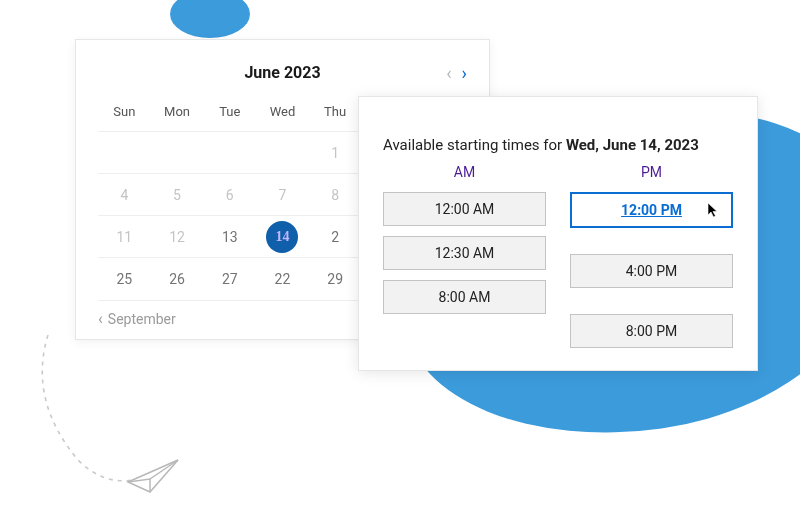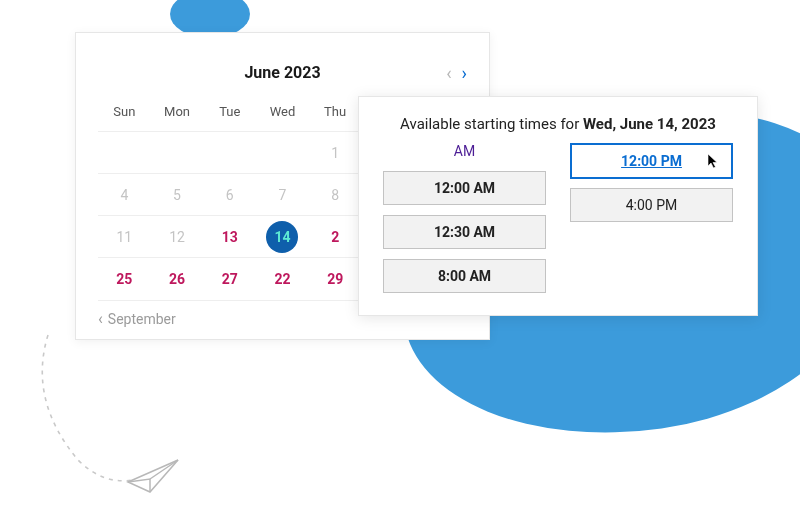--- a/index.html
+++ b/index.html
@@ -34,27 +34,27 @@
     }
     .paper-trail {
       position: absolute;
       left: 28px;
       top: 330px;
       z-index: 0;
     }
     .calendar {
       position: absolute;
       left: 75px;
-      top: 32px;
+      top: 39px;
       width: 415px;
       background: #fff;
       border: 1px solid #e6e6e6;
       box-shadow: 0 2px 10px rgba(0,0,0,0.06);
       z-index: 1;
-      padding: 30px 22px 12px 22px;
+      padding: 23px 22px 12px 22px;
     }
     .cal-header {
       display: flex;
       justify-content: center;
       align-items: center;
       position: relative;
       margin-bottom: 14px;
     }
     .cal-title {
       font-weight: 700;
@@ -87,31 +87,32 @@
       text-align: center;
     }
     .cal-table td {
       border-top: 1px solid #eee;
       height: 42px;
       text-align: center;
       font-size: 14px;
       color: #1a1a1a;
     }
     .cal-table td.dim { color: #c4c4c4; }
-    .cal-table td.boldday { font-weight: 700; color: #be185d; }
+    .cal-table td.boldday { font-weight: 400; color: #737373; }
     .cal-table td .selected {
       display: inline-flex;
       align-items: center;
       justify-content: center;
       width: 32px;
       height: 32px;
       border-radius: 50%;
       background: #0f5fab;
-      color: #5eead4;
+      color: #c4b5fd;
       font-weight: 700;
+      font-family: Liberation Serif, serif;
     }
     .cal-footer {
       border-top: 1px solid #eee;
       padding-top: 10px;
       display: flex;
       align-items: center;
       gap: 5px;
       color: #9b9b9b;
       font-size: 14px;
     }
@@ -121,24 +122,24 @@
       left: 358px;
       top: 96px;
       width: 400px;
       background: #fff;
       border: 1px solid #e6e6e6;
       box-shadow: 0 2px 14px rgba(0,0,0,0.10);
       z-index: 2;
       padding: 18px 24px 22px 24px;
     }
     .times-heading {
-      text-align: center;
       font-size: 15px;
       color: #222;
       margin-bottom: 10px;
+      margin-top: 21px;
     }
     .times-heading strong { font-weight: 700; }
     .times-cols {
       display: flex;
       gap: 24px;
     }
     .times-col {
       flex: 1;
       display: flex;
       flex-direction: column;
@@ -256,28 +257,30 @@
   </div>
 </div>
 
 <div class="times">
   <div class="times-heading">
     <span>Available starting times for </span><strong>Wed, June 14, 2023</strong>
   </div>
   <div class="times-cols">
     <div class="times-col">
       <div class="times-col-label">AM</div>
-      <div id="am-slots" style="display: flex; flex-direction: column; gap: 10px; font-weight: bold;">
+      <div id="am-slots" style="display: flex; flex-direction: column; gap: 10px;">
           <div class="slot">12:00 AM</div>
           <div class="slot">12:30 AM</div>
           <div class="slot">8:00 AM</div>
         </div>
     </div>
     <div class="times-col">
-      <div id="pm-slots" style="display: flex; flex-direction: column; gap: 9px;">
+      <div class="times-col-label">PM</div>
+      <div id="pm-slots" style="display: flex; flex-direction: column; gap: 26px;">
           <div class="slot selected">12:00 PM<svg width="14" height="16" viewBox="0 0 14 16" class="cursor-arrow">
               <path d="M1 1 L1 13 L4 10 L6.5 15 L8.5 14 L6 9.5 L10 9.5 Z" fill="#000" stroke="#fff" stroke-width="0.6"></path>
             </svg></div>
           <div class="slot">4:00 PM</div>
+          <div class="slot">8:00 PM</div>
         </div>
     </div>
   </div>
 </div>
 
 </body></html>

